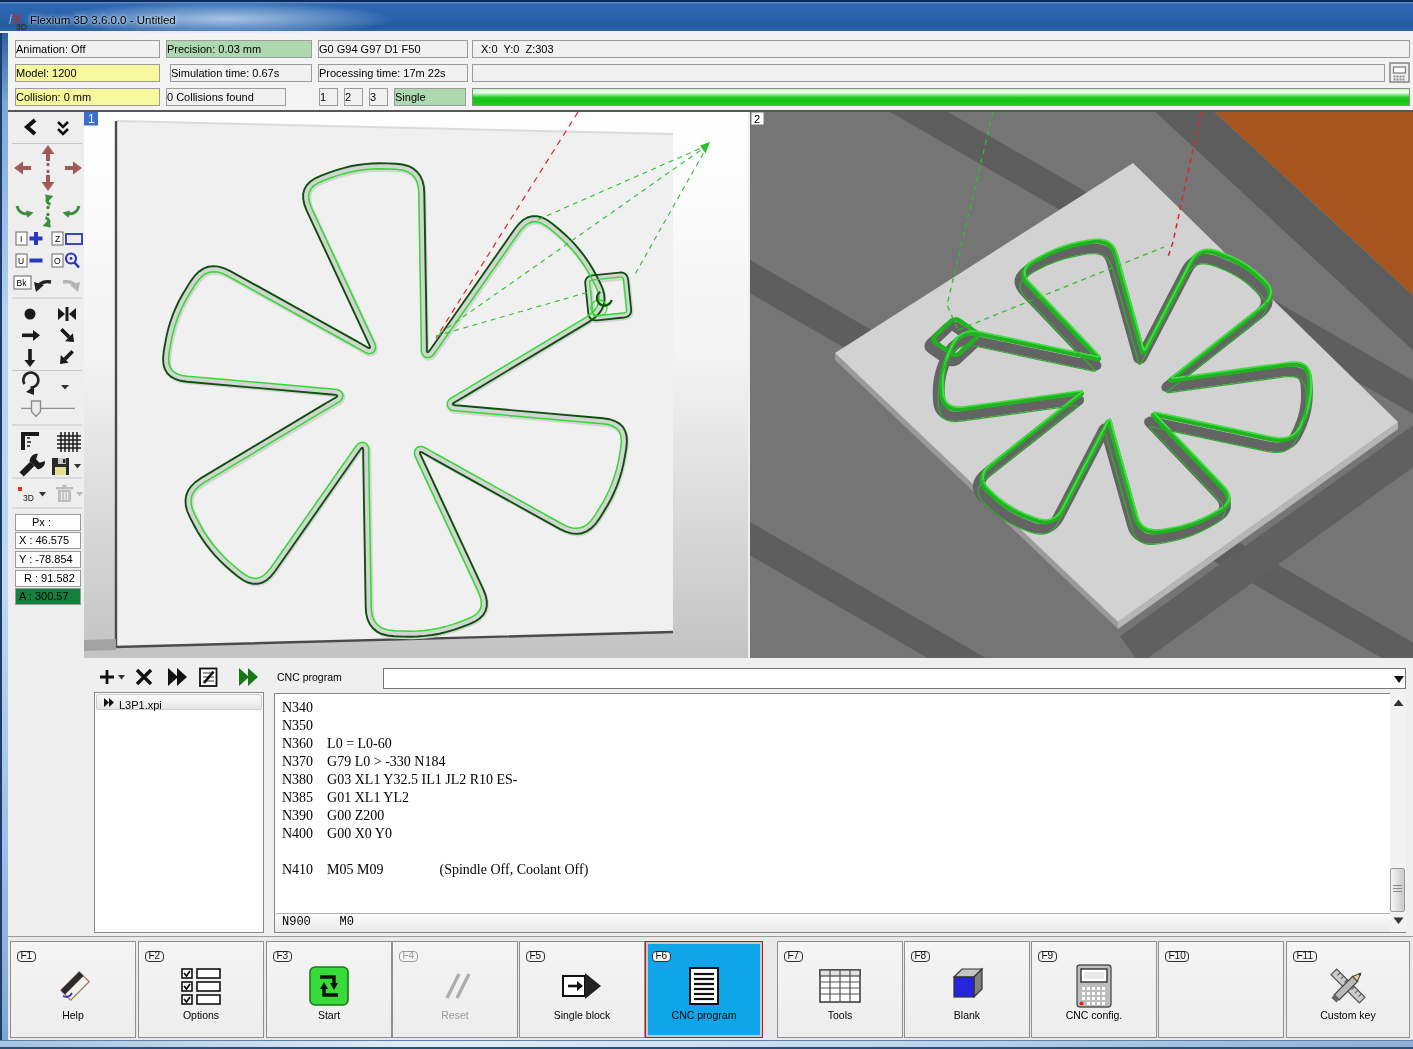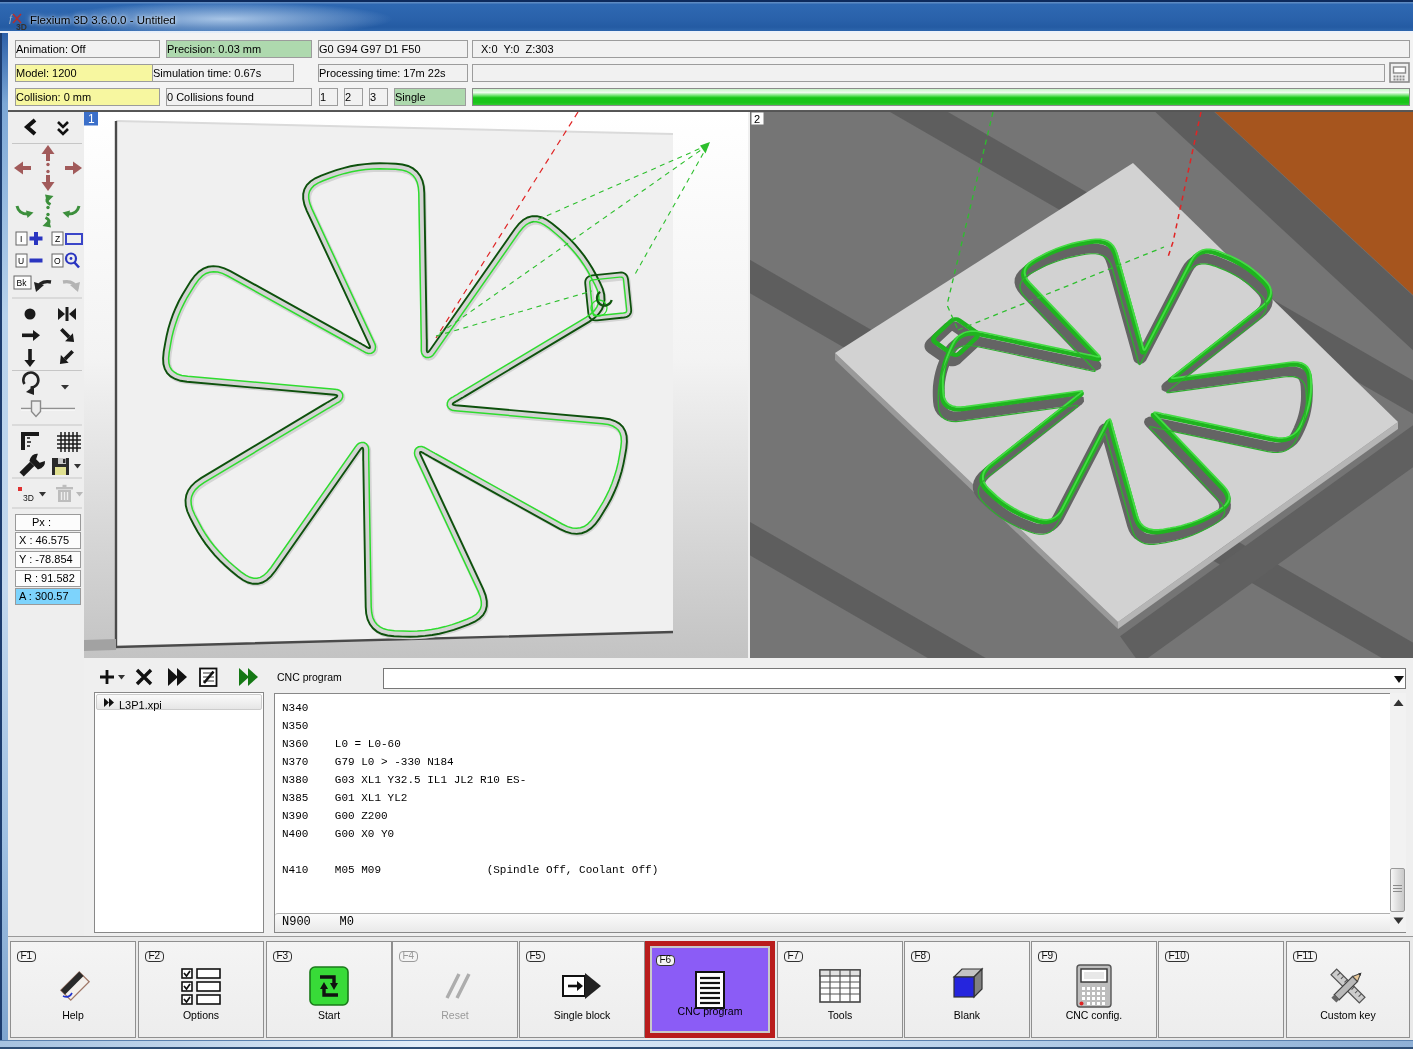--- a/index.html
+++ b/index.html
@@ -26,39 +26,39 @@
 <div class="abs" style="left:0;top:33px;width:8px;height:1008px;background:linear-gradient(#2b5fa8,#7ca7d6 7%,#b7d2ec 28%,#c3d8ee 55%,#9fc0e2 80%,#7fa5cf 100%)"></div>
 <div class="abs" style="left:0;top:33px;width:1.5px;height:1008px;background:#1c3c6e"></div>
 <div class="abs" style="left:0;top:1040px;width:1413px;height:9px;background:linear-gradient(90deg,#a6c2e0,#e2edf8 30%,#c4d9ef 60%,#a2c0e0 85%,#8fb0d6);border-top:1px solid #5a80ae;border-bottom:2px solid #2e4e76"></div>
 
 <div class="abs" style="left:8px;top:33px;width:1405px;height:78px;background:#f3f3f3;border-bottom:1.5px solid #585858"></div>
 <div class="box" style="left:15px;top:40px;width:145px">Animation: Off</div>
 <div class="box green" style="left:166px;top:40px;width:146px">Precision: 0.03 mm</div>
 <div class="box" style="left:318px;top:40px;width:150px">G0 G94 G97 D1  F50</div>
 <div class="box" style="left:472px;top:40px;width:938px;text-align:left;padding-left:8px">X:0&nbsp; Y:0&nbsp; Z:303</div>
 <div class="box yellow" style="left:15px;top:64px;width:145px">Model: 1200</div>
-<div class="box" style="left:152px;top:64px;width:142px">Simulation time: 0.67s</div>
+<div class="box" style="left:170px;top:64px;width:142px">Simulation time: 0.67s</div>
 <div class="box" style="left:318px;top:64px;width:150px">Processing time: 17m 22s</div>
 <div class="box" style="left:472px;top:64px;width:913px"></div>
 <svg class="abs" style="left:1389px;top:62px" width="21" height="21">
  <rect x="1" y="1" width="19" height="19" fill="#f0f0f0" stroke="#8a8a8a" stroke-width="1.6"></rect>
  <rect x="4.5" y="5" width="12" height="6" fill="#fff" stroke="#8a8a8a" stroke-width="1.4"></rect>
  <g fill="#8a8a8a">
   <rect x="4.5" y="13.5" width="2" height="2"></rect>
       <rect x="7.5" y="13.5" width="2" height="2"></rect>
       <rect x="10.5" y="13.5" width="2" height="2"></rect>
       <rect x="13.5" y="13.5" width="2" height="2"></rect>
   <rect x="4.5" y="16.5" width="2" height="2"></rect>
       <rect x="7.5" y="16.5" width="2" height="2"></rect>
       <rect x="10.5" y="16.5" width="2" height="2"></rect>
       <rect x="13.5" y="16.5" width="2" height="2"></rect>
  </g>
 </svg>
 <div class="box yellow" style="left:15px;top:88px;width:145px">Collision: 0 mm</div>
-<div class="box" style="left:166px;top:88px;width:146px">0 Collisions found</div>
+<div class="box" style="left:166px;top:88px;width:120px">0 Collisions found</div>
 <div class="box" style="left:319px;top:88px;width:19px">1</div>
 <div class="box" style="left:344px;top:88px;width:19px">2</div>
 <div class="box" style="left:369px;top:88px;width:19px">3</div>
 <div class="box green" style="left:394px;top:88px;width:72px">Single</div>
 <div class="abs" style="left:472px;top:88px;width:938px;height:18px;border:1px solid #8a8a8a;background:
  linear-gradient(#c8f5c8 0,#eefcee 22%,#51dd51 45%,#17c617 55%,#1bc41b 85%,#32cc32 100%)"></div>
 
 <div class="abs" style="left:8px;top:111px;width:1405px;height:1.5px;background:#555"></div>
 <div class="abs" style="left:8px;top:112px;width:1405px;height:824px;background:#efefef"></div>
 <div class="abs" style="left:81px;top:658px;width:1px;height:278px;background:#d4d4d4"></div>
@@ -199,21 +199,21 @@
       <line x1="56.5" y1="380" x2="56.5" y2="388"></line>
       <line x1="59.5" y1="380" x2="59.5" y2="388"></line>
     </g>
  <polygon points="68,380 75,380 71.5,384.5" fill="#b8b8b8"></polygon>
 </svg>
 
 <div class="abs" style="left:15px;top:514px;width:66px;height:17px;border:1px solid #9a9a9a;background:#fcfcfc;font-size:11px;line-height:15px;padding-left:16px">Px : 0.3208</div>
 <div class="abs" style="left:15px;top:532px;width:66px;height:17px;border:1px solid #9a9a9a;background:#fcfcfc;font-size:11px;line-height:15px;padding-left:3px">X : 46.575</div>
 <div class="abs" style="left:15px;top:551px;width:66px;height:17px;border:1px solid #9a9a9a;background:#fcfcfc;font-size:11px;line-height:15px;padding-left:3px">Y : -78.854</div>
 <div class="abs" style="left:15px;top:570px;width:66px;height:17px;border:1px solid #9a9a9a;background:#fcfcfc;font-size:11px;line-height:15px;padding-left:8px">R : 91.582</div>
-<div class="abs" style="left:15px;top:588px;width:66px;height:17px;border:1px solid #9a9a9a;background:#7dd3fc;font-size:11px;line-height:15px;padding-left:3px">A : 300.57</div>
+<div class="abs" style="left:15px;top:588px;width:66px;height:17px;border:1px solid #9a9a9a;background:#15803d;font-size:11px;line-height:15px;padding-left:3px">A : 300.57</div>
 
 <svg class="abs" style="left:84px;top:112px" width="664" height="546" viewBox="0 0 664 546">
  <defs>
   <linearGradient id="v1bg" x1="0" y1="0" x2="0" y2="1">
    <stop offset="0" stop-color="#ffffff"></stop>
         <stop offset="0.45" stop-color="#f3f3f3"></stop>
         <stop offset="1" stop-color="#c3c3c3"></stop>
   </linearGradient>
  </defs>
  <rect x="0" y="0" width="664" height="546" fill="url(#v1bg)"></rect>
@@ -321,21 +321,21 @@
 
 <div class="abs" style="left:94px;top:692px;width:170px;height:241px;background:#fff;border:1px solid #888"></div>
 <div class="abs" style="left:96px;top:694px;width:166px;height:16px;background:linear-gradient(#fafafa,#e6e6e6);border:1px solid #ccc;border-radius:2px"></div>
 <svg class="abs" style="left:103px;top:697px" width="14" height="11">
     <polygon points="1,1 1,10 6,5.5" fill="#111"></polygon>
     <polygon points="6,1 6,10 11,5.5" fill="#111"></polygon>
   </svg>
 <div class="abs" style="left:119px;top:699px;font-size:11px;color:#000">L3P1.xpi</div>
 
 <div class="abs" style="left:274px;top:693px;width:1132px;height:240px;background:#fff;border:1px solid #888"></div>
-<pre class="abs" style="left:282px;top:699px;font-family:Liberation Mono, monospace;font-size:11px;line-height:18px;color:#000">N340
+<pre class="abs" style="left:282px;top:699px;font-family:Liberation Serif, serif;font-size:14px;line-height:18px;color:#000">N340
 N350
 N360    L0 = L0-60
 N370    G79 L0 &gt; -330 N184
 N380    G03 XL1 Y32.5 IL1 JL2 R10 ES-
 N385    G01 XL1 YL2
 N390    G00 Z200
 N400    G00 X0 Y0
 
 N410    M05 M09                (Spindle Off, Coolant Off)</pre>
 <div class="abs" style="left:275px;top:913px;width:1124px;height:19px;background:linear-gradient(#fbfbfb,#e9e9e9);border-top:1px solid #b0b0b0;border-right:1px solid #c0c0c0;border-top-left-radius:3px"></div>
@@ -402,21 +402,21 @@
 <div class="fbtn" style="left:519px;width:126px">
  <div class="fl">F5</div>
     <div class="cap">Single block</div>
  <svg width="46" height="32" viewBox="0 0 46 32">
   <rect x="4" y="6" width="22" height="20" fill="#fff" stroke="#111" stroke-width="2"></rect>
   <path d="M9,16 h9" stroke="#111" stroke-width="2.6"></path>
   <polygon points="18,11 18,21 24,16" fill="#111"></polygon>
   <polygon points="26,3 26,29 42,16" fill="#222"></polygon>
  </svg>
 </div>
-<div class="fbtn" style="left:645px;width:130px;background:#8b5cf6;border:5px solid #b91c1c;box-shadow:inset 0 0 0 2px #c9c9c9">
+<div class="fbtn" style="left:645px;width:118px;background:#0ea5e9;border:1px solid #b91c1c;box-shadow:inset 0 0 0 2px #c9c9c9">
  <div class="fl">F6</div>
     <div class="cap">CNC program</div>
  <svg width="36" height="40" viewBox="0 0 36 40">
   <rect x="4" y="2" width="28" height="36" fill="#fff" stroke="#111" stroke-width="2"></rect>
   <g stroke="#111" stroke-width="2.2">
    <line x1="8" y1="8" x2="28" y2="8"></line>
         <line x1="8" y1="13" x2="28" y2="13"></line>
         <line x1="8" y1="18" x2="28" y2="18"></line>
    <line x1="8" y1="23" x2="28" y2="23"></line>
         <line x1="8" y1="28" x2="28" y2="28"></line>

